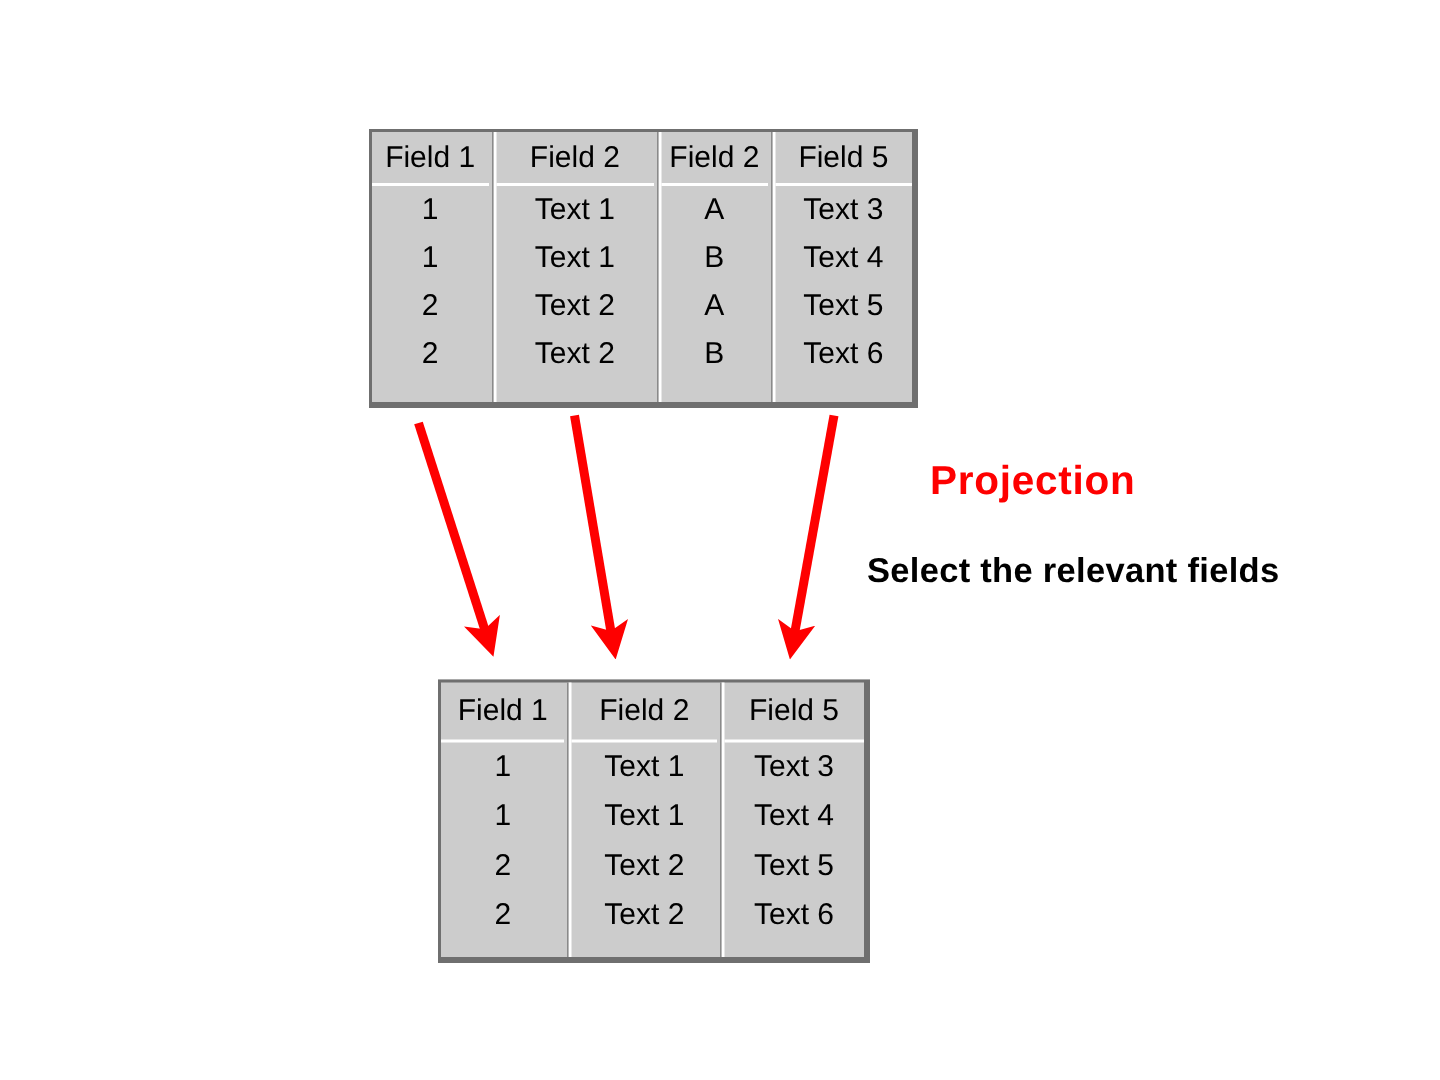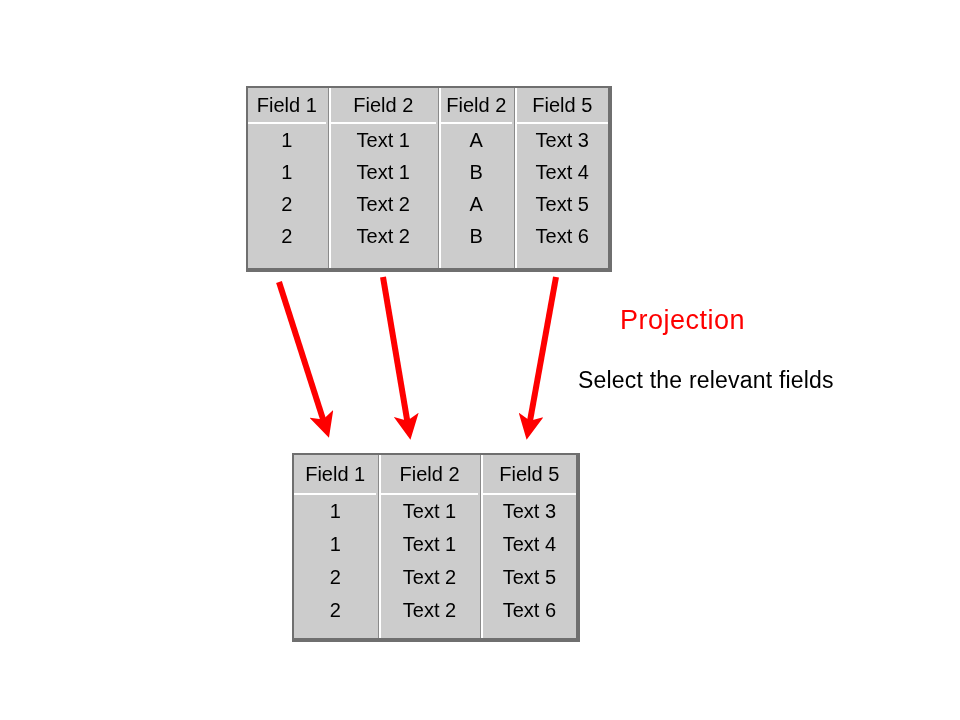--- a/index.html
+++ b/index.html
@@ -103,21 +103,21 @@
     height: 189px;
   }
   #table-result .cell-head { height: 40px; }
   #table-result .cell-body { height: 141px; }
   #table-result .cell-val { margin-bottom: 13px; }
 
   
   .anno {
     position: absolute;
     white-space: nowrap;
-    font-weight: normal;
+    font-weight: bold;
   }
   #label-projection {
     left: 620px;
     top: 305px;
     font-size: 27px;
     color: #fe0000;
     letter-spacing: 0.5px;
   }
   #label-subtitle {
     left: 578px;

